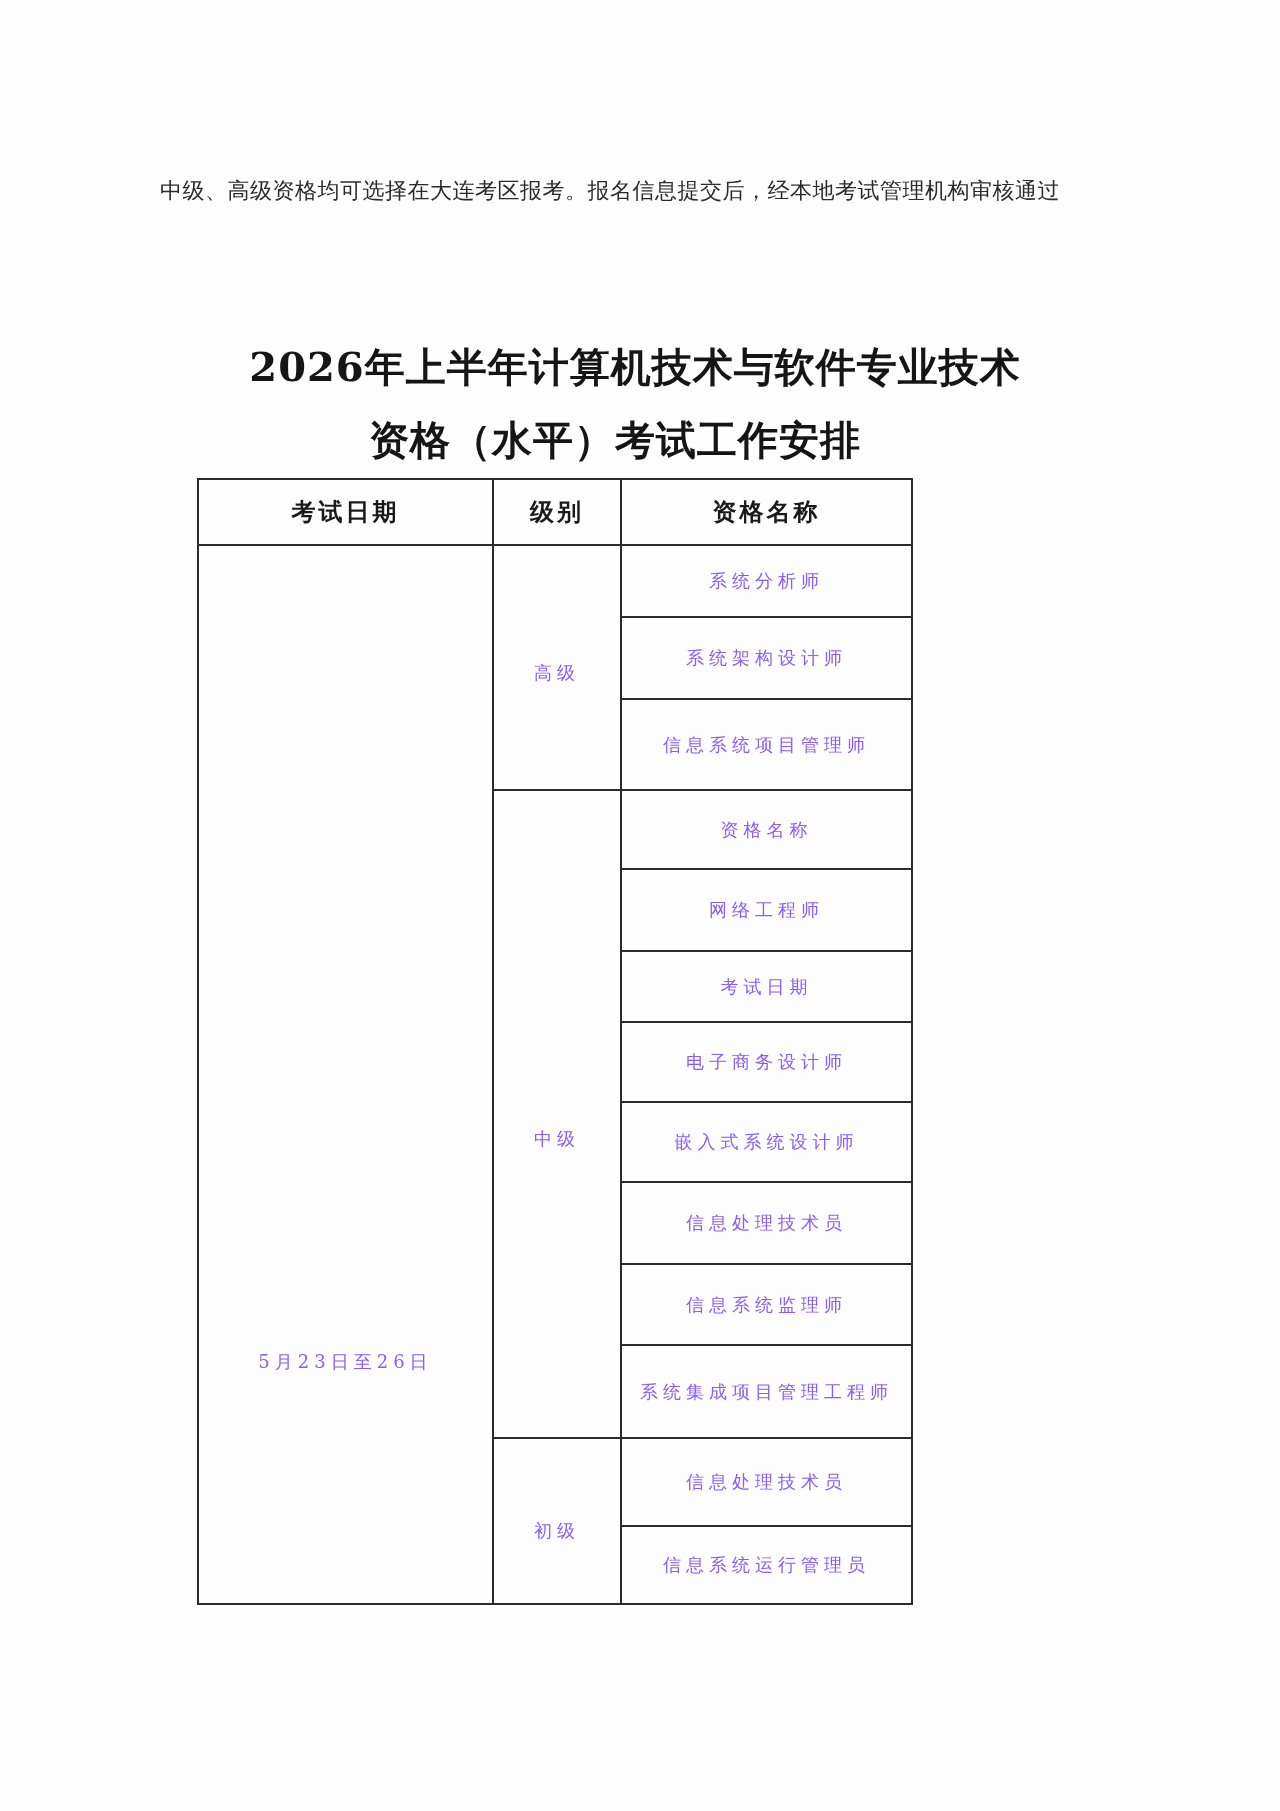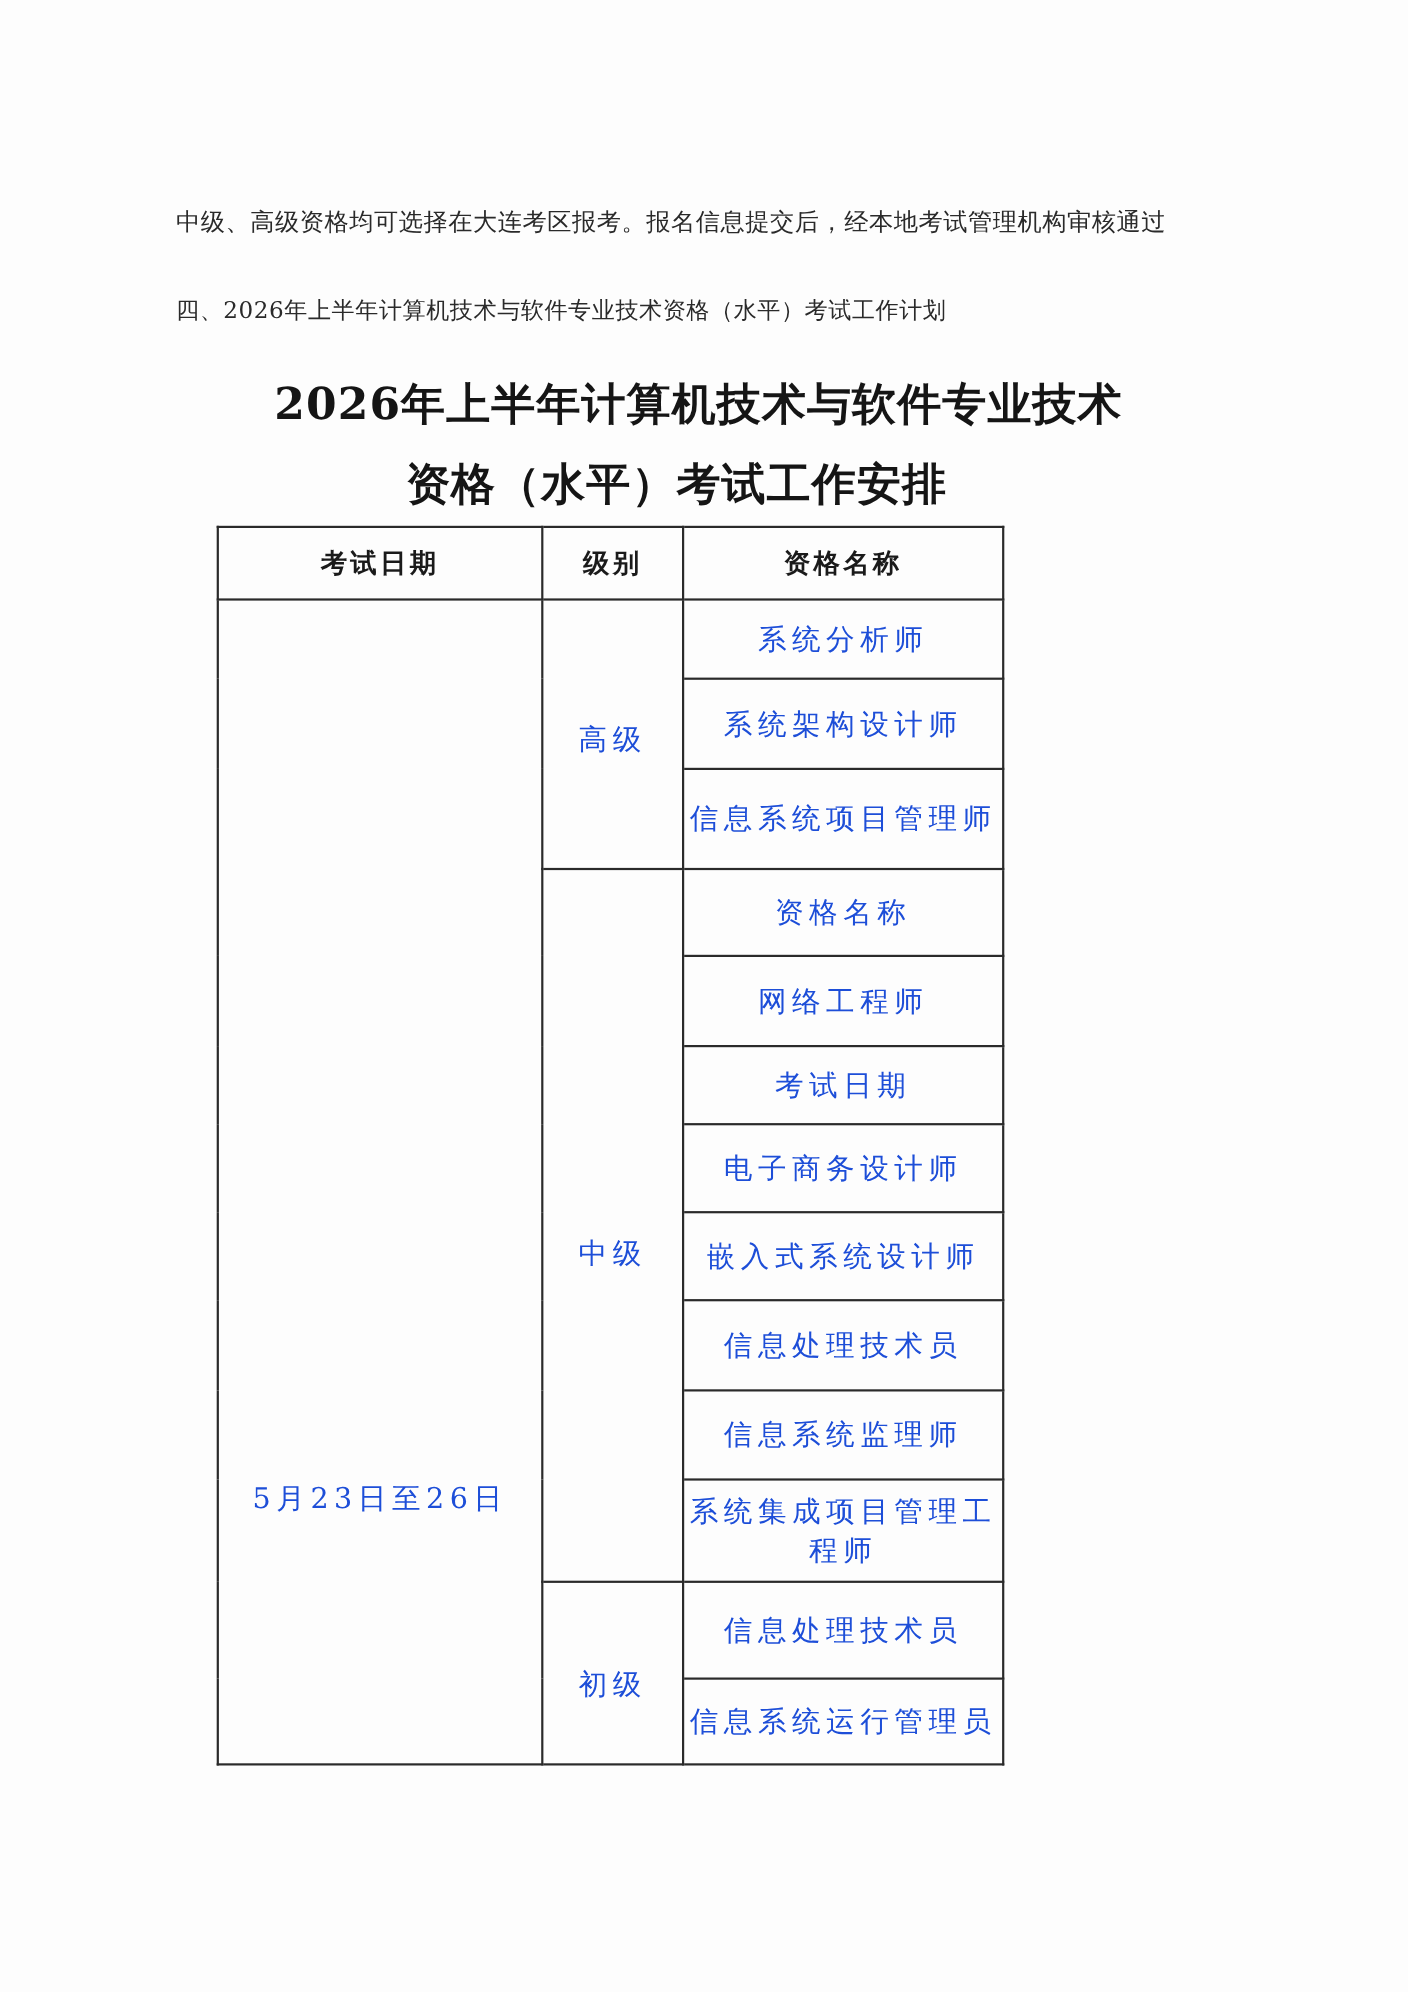--- a/index.html
+++ b/index.html
@@ -23,21 +23,21 @@
       background: #fdfdfd;
     }
     .para {
       position: absolute;
       left: 160px;
       font-size: 22px;
       letter-spacing: 0.5px;
       color: #2a2a2a;
       white-space: nowrap;
     }
-    .p1 { top: 176px; margin-top: 11px; }
+    .p1 { top: 176px; }
     .p2 { top: 228px; }
     .p3 { top: 268px; font-size: 21px; }
     .title {
       position: absolute;
       left: 0;
       width: 1280px;
       text-align: center;
       font-size: 40px;
       font-weight: bold;
       color: #151515;
@@ -51,22 +51,22 @@
       top: 478px;
       width: 716px;
       border-collapse: collapse;
       table-layout: fixed;
     }
     table.sched td, table.sched th {
       border: 2px solid #2a2a2a;
       text-align: center;
       vertical-align: middle;
       padding: 0;
-      font-size: 26px;
-      color: #1d4ed8;
+      font-size: 18px;
+      color: #8b5cf6;
       letter-spacing: 5px;
     }
     table.sched th {
       font-weight: bold;
       color: #1a1a1a;
       height: 64px;
       font-size: 24px;
       letter-spacing: 3px;
     }
     .col-date { width: 295px; }
@@ -84,21 +84,20 @@
     td.level-high { padding-top: 10px !important; }
     td.level-mid { padding-top: 50px !important; }
     td.level-junior { padding-top: 20px !important; }
   </style>
 </head>
 <body>
 
 <div class="page">
 
   <div class="para p1">中级、高级资格均可选择在大连考区报考。报名信息提交后，经本地考试管理机构审核通过</div>
-  <div class="para p3">四、2026年上半年计算机技术与软件专业技术资格（水平）考试工作计划</div>
 
   <div class="title t1">2026年上半年计算机技术与软件专业技术</div>
   <div class="title t2">资格（水平）考试工作安排</div>
 
   <table class="sched">
     <colgroup>
       <col class="col-date">
       <col class="col-level">
       <col class="col-name">
     </colgroup>

